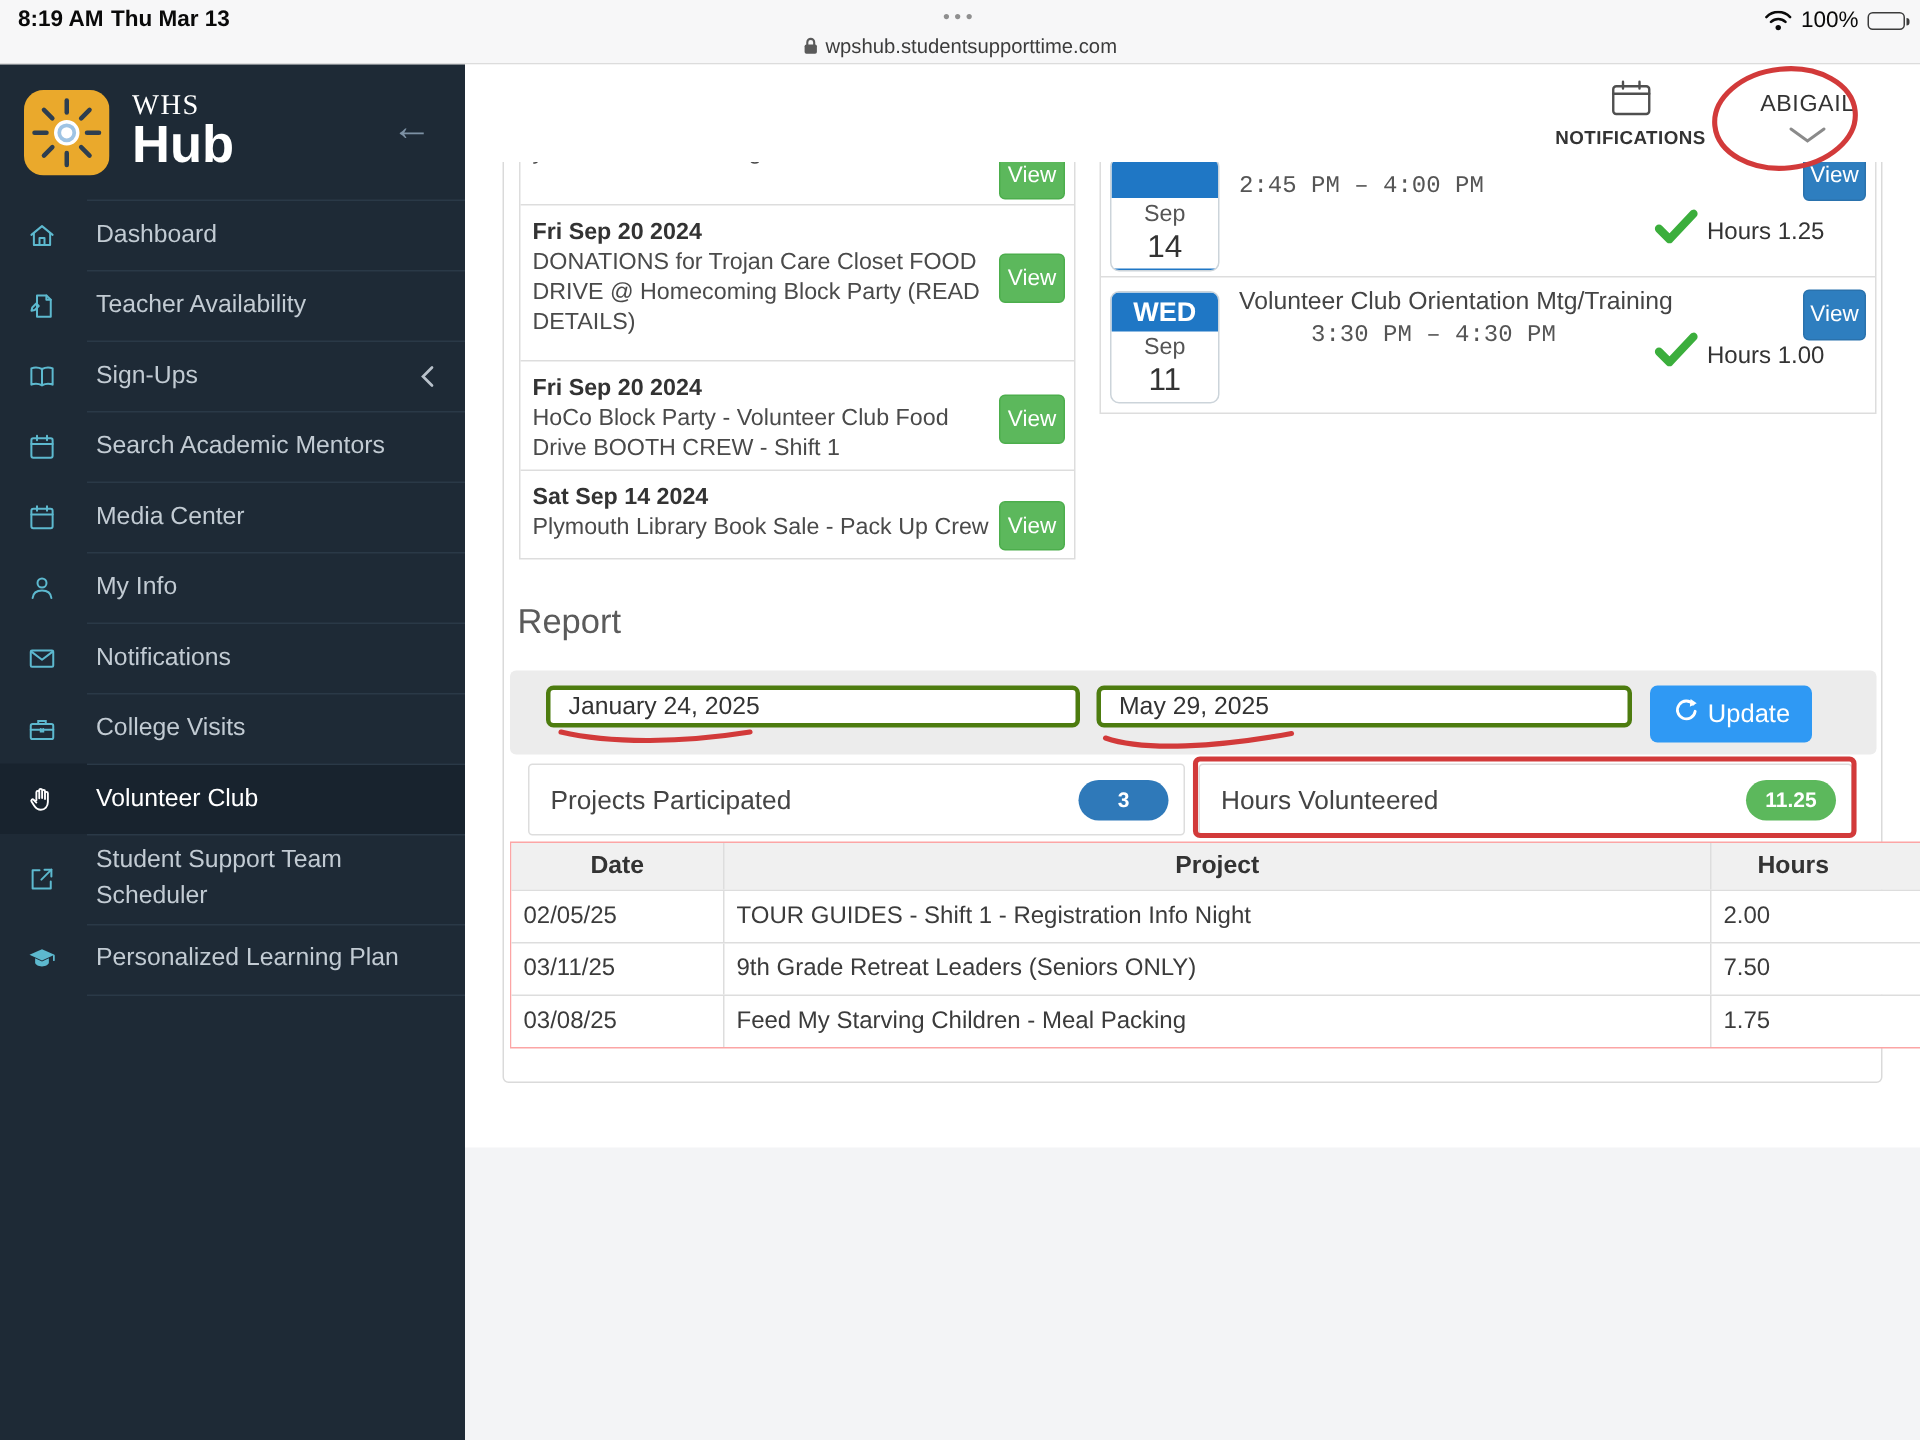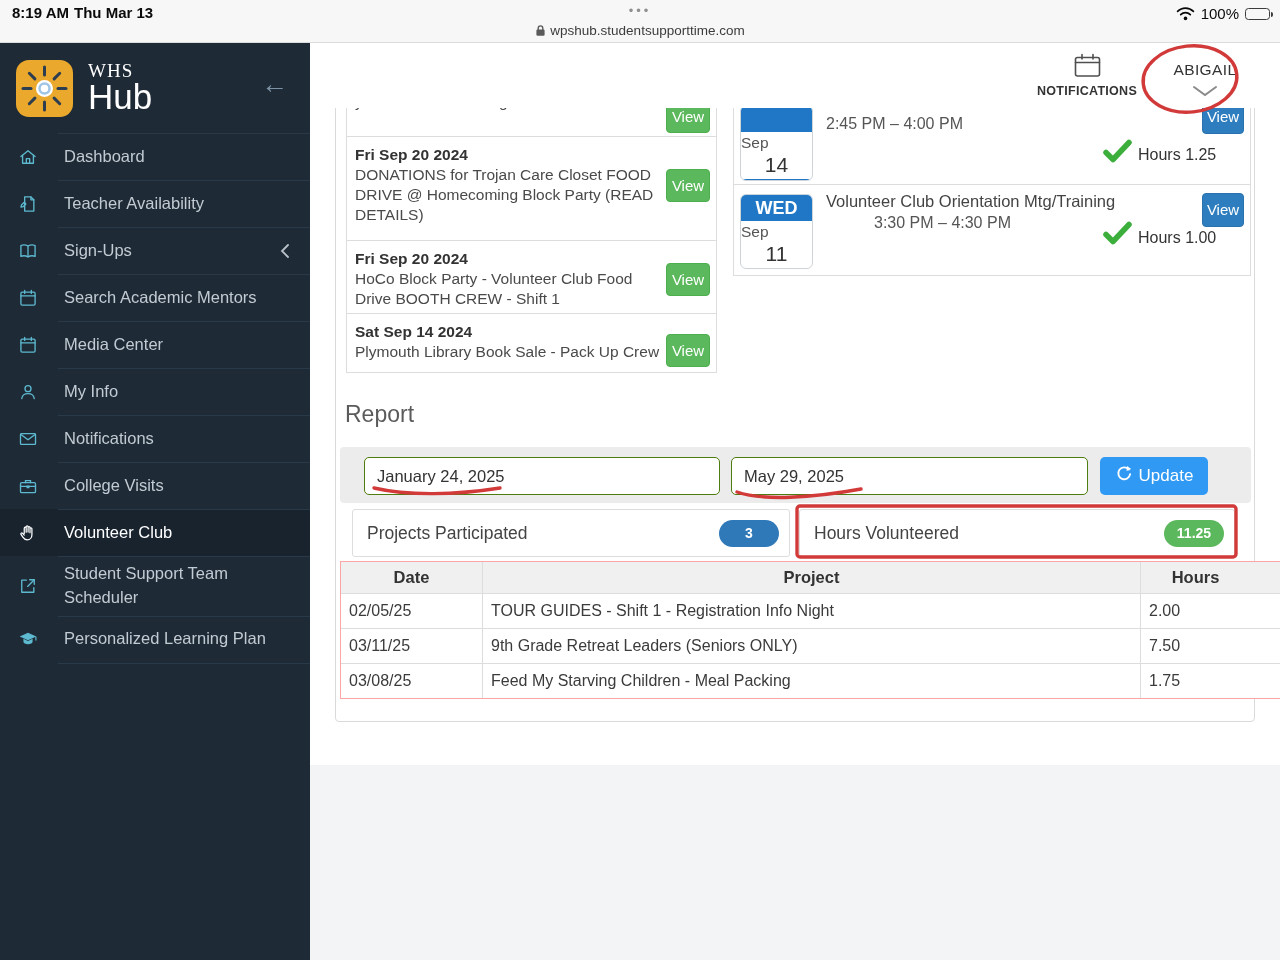--- a/index.html
+++ b/index.html
@@ -17,21 +17,21 @@
   .sb-batt-pct{font-size:15px;color:#0a0a0a;}
   .batt{position:relative;width:25px;height:12px;border:1px solid #3c3c3c;border-radius:3.5px;padding:1px;}
   .batt .fill{width:100%;height:100%;background:#111;border-radius:2px;}
   .batt .tip{position:absolute;right:-4px;top:3px;width:2.5px;height:5px;background:#3c3c3c;border-radius:0 2px 2px 0;}
 
   
   #sidebar{position:absolute;left:0;top:43px;width:310px;height:917px;background:#1e2a36;}
   .logo-row{position:relative;height:90px;display:flex;align-items:center;padding-left:16px;}
   .logo-text{margin-left:15px;color:#fff;}
   .logo-whs{font-family:"Liberation Serif",serif;font-size:19px;letter-spacing:1px;line-height:18px;}
-  .logo-hub{font-size:35px;font-weight:400;line-height:34px;}
+  .logo-hub{font-size:35px;font-weight:700;line-height:34px;}
   .collapse-arrow{position:absolute;right:22px;top:26px;color:#7d91a4;font-size:27px;cursor:pointer;}
   #menu{position:absolute;left:0;top:90px;width:310px;}
   .mitem{position:relative;display:flex;align-items:center;min-height:47px;padding:6px 34px 6px 18px;cursor:pointer;}
   .mitem::before{content:"";position:absolute;top:0;left:58px;right:0;height:1px;background:#2a3947;}
   .mitem:last-child::after{content:"";position:absolute;bottom:-1px;left:58px;right:0;height:1px;background:#2a3947;}
   .mitem .ic{width:22px;flex:0 0 22px;color:#5db9cf;display:flex;align-items:center;}
   .mitem .lbl{margin-left:24px;font-size:16.5px;color:#c2cbd3;line-height:1.45;}
   .mitem.active{background:#18232e;}
   .mitem.active .ic{color:#fff;}
   .mitem.active .lbl{color:#fff;}
@@ -65,44 +65,44 @@
   #erow-1{height:104px;} #erow-1 .btn-green{top:32px;}
   #erow-2{height:73px;}  #erow-2 .btn-green{top:22px;}
   #erow-3{height:59px;}  #erow-3 .btn-green{top:20px;}
 
   
   #sched{position:absolute;left:397px;top:17px;width:518px;height:180px;border:1px solid #ddd;background:#fff;}
   .srow{position:relative;height:88px;}
   .srow.first{border-bottom:1px solid #ddd;}
   .dbadge{position:absolute;left:6px;width:73px;border:1px solid #ccd4da;border-radius:6px;background:#fff;overflow:hidden;}
   .dbadge .dow{height:26px;background:#1f77c5;color:#fff;font-weight:700;font-size:18px;text-align:center;line-height:26px;}
-  .dbadge .mon{font-size:15.5px;color:#555;margin-top:1px;line-height:20px;}
+  .dbadge .mon{font-size:15.5px;color:#555;text-align:center;margin-top:1px;line-height:20px;}
   .dbadge .num{font-size:21px;color:#333;text-align:center;line-height:24px;}
   .dbadge .bar{height:5px;background:#1f77c5;margin-top:2px;}
   .stitle{position:absolute;left:92px;font-size:16.5px;color:#444;}
-  .stime{position:absolute;left:92px;font-size:16px;color:#555;}
+  .stime{position:absolute;left:92px;font-size:16px;color:#555;font-family:Liberation Mono, monospace;}
   .btn-blue{position:absolute;right:6px;background:#2e7ebf;color:#fff;font-size:15px;border:1px solid #2a72ad;border-radius:4px;width:42px;height:34px;line-height:32px;text-align:center;cursor:pointer;}
   .check{position:absolute;left:368px;}
   .hours{position:absolute;left:404px;font-size:16px;color:#333;}
   #srow-0 .dbadge{top:8px;height:76px;}
   #srow-0 .stime{top:18px;}
   #srow-0 .btn-blue{top:3px;}
   #srow-0 .check{top:42px;}
   #srow-0 .hours{top:49px;}
   #srow-1 .dbadge{top:9px;height:75px;}
   #srow-1 .stitle{top:7px;}
   #srow-1 .stime{top:29px;margin-left:48px;}
   #srow-1 .btn-blue{top:8px;}
   #srow-1 .check{top:36px;}
   #srow-1 .hours{top:44px;}
 
   
   #report-title{position:absolute;left:9px;top:322px;font-size:23px;color:#5b5b5b;}
   #toolbar{position:absolute;left:4px;top:368px;width:911px;height:56px;background:#ececec;border-radius:4px;}
-  .date-input{position:absolute;top:10px;height:38px;border:1px solid #4d7c0f;border-radius:5px;background:#fff;font-size:16.5px;color:#333;padding:0 12px;}
+  .date-input{position:absolute;top:10px;height:28px;border:3px solid #4d7c0f;border-radius:5px;background:#fff;font-size:16.5px;color:#333;padding:0 12px;}
   #date-from{left:24px;width:356px;}
   #date-to{left:391px;width:357px;}
   #update-btn{position:absolute;left:760px;top:10px;width:108px;height:38px;background:#2f99f4;border:none;border-radius:5px;color:#fff;font-size:17px;display:flex;align-items:center;justify-content:center;gap:7px;cursor:pointer;text-align:center;}
   .stat-card{position:absolute;top:430px;height:48px;background:#fff;border:1px solid #ddd;border-radius:3px;display:flex;align-items:center;justify-content:space-between;padding:0 10px 0 14px;}
   #stat-0{left:16px;width:438px;}
   #stat-1{left:463px;width:436px;}
   .stat-lbl{font-size:17.5px;color:#444;}
   .pill{min-width:60px;height:27px;border-radius:14px;color:#fff;font-size:14px;font-weight:700;display:flex;align-items:center;justify-content:center;padding:0 10px;}
   .pill.blue{background:#2f79b9;}
   .pill.green{background:#5cb85c;}

